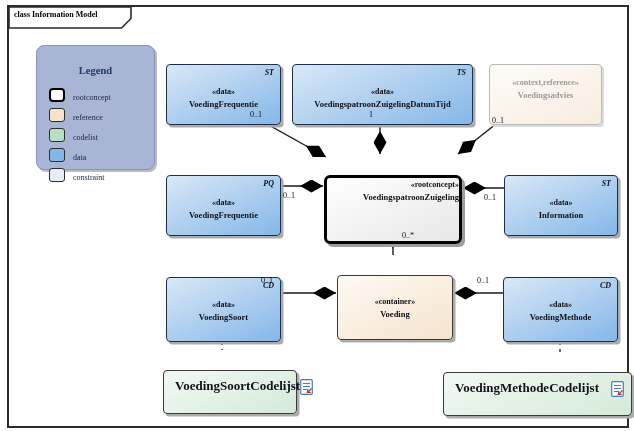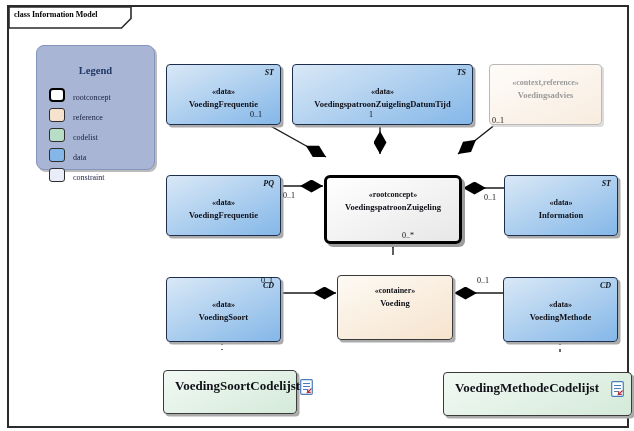--- a/index.html
+++ b/index.html
@@ -25,27 +25,28 @@
   .data{
     background:linear-gradient(155deg,var(--data-fill-light) 0%,var(--data-fill-dark) 100%);
     border:1.2px solid var(--data-border);
     box-shadow:2.5px 2.5px 0 #ababab;
     padding-top:21px;
   }
   .root{
     background:linear-gradient(155deg,var(--root-fill-light) 0%,var(--root-fill-dark) 100%);
     border:3px solid #000000;border-radius:6px;
     box-shadow:3px 3px 0 #9c9c9c;
-    padding-top:11px;
+    padding-top:1px;
+    align-items:flex-end;
   }
   .container-box{
     background:linear-gradient(155deg,var(--container-fill-light) 0%,var(--container-fill-dark) 100%);
     border:1.2px solid #3a3a3a;
     box-shadow:2.5px 2.5px 0 #ababab;
-    padding-top:9px;
+    padding-top:20px;
   }
   .ghost{
     background:linear-gradient(155deg,var(--ghost-fill-light) 0%,var(--ghost-fill-dark) 100%);
     border:1.2px solid var(--ghost-border);
     box-shadow:2px 2px 0 #dcdcdc;
     padding-top:12px;color:var(--ghost-text);
   }
   .codelist{
     background:linear-gradient(155deg,var(--codelist-fill-light) 0%,var(--codelist-fill-dark) 100%);
     border:1.2px solid #3a3a3a;

